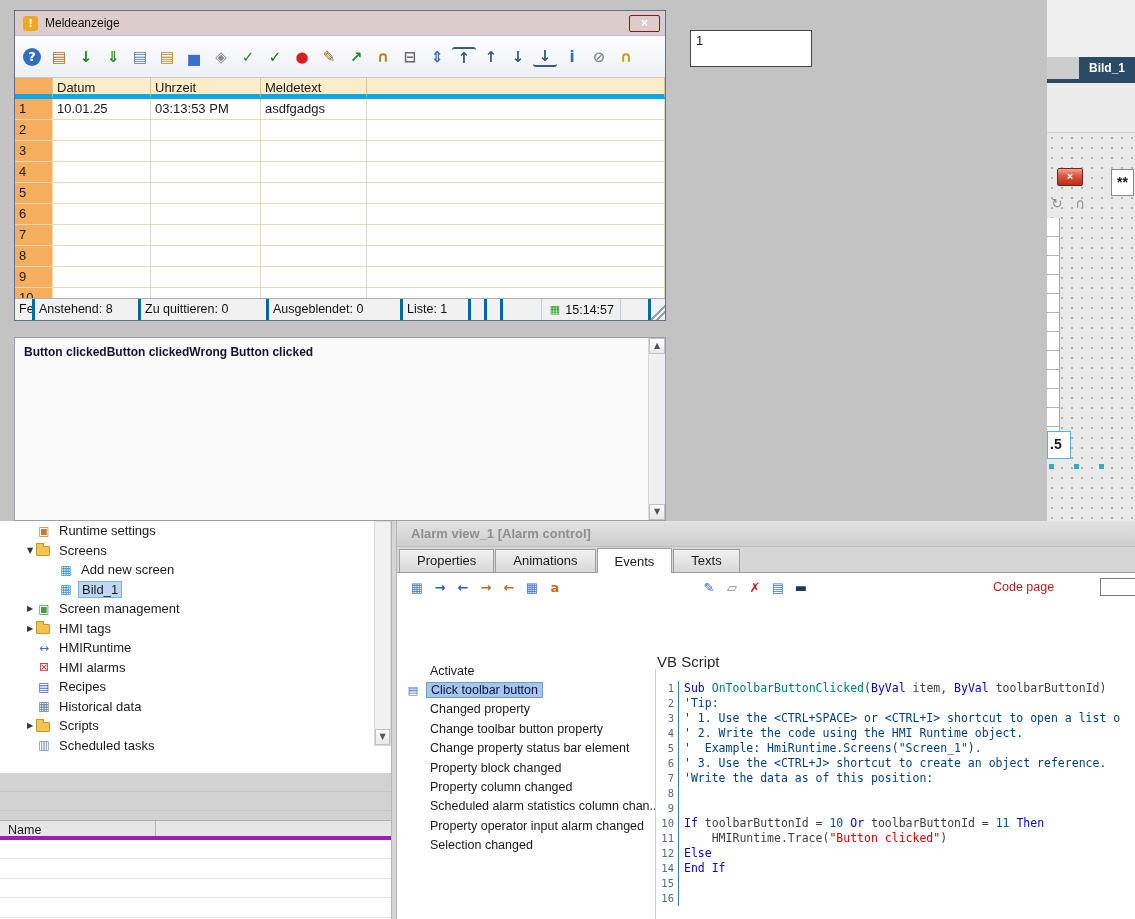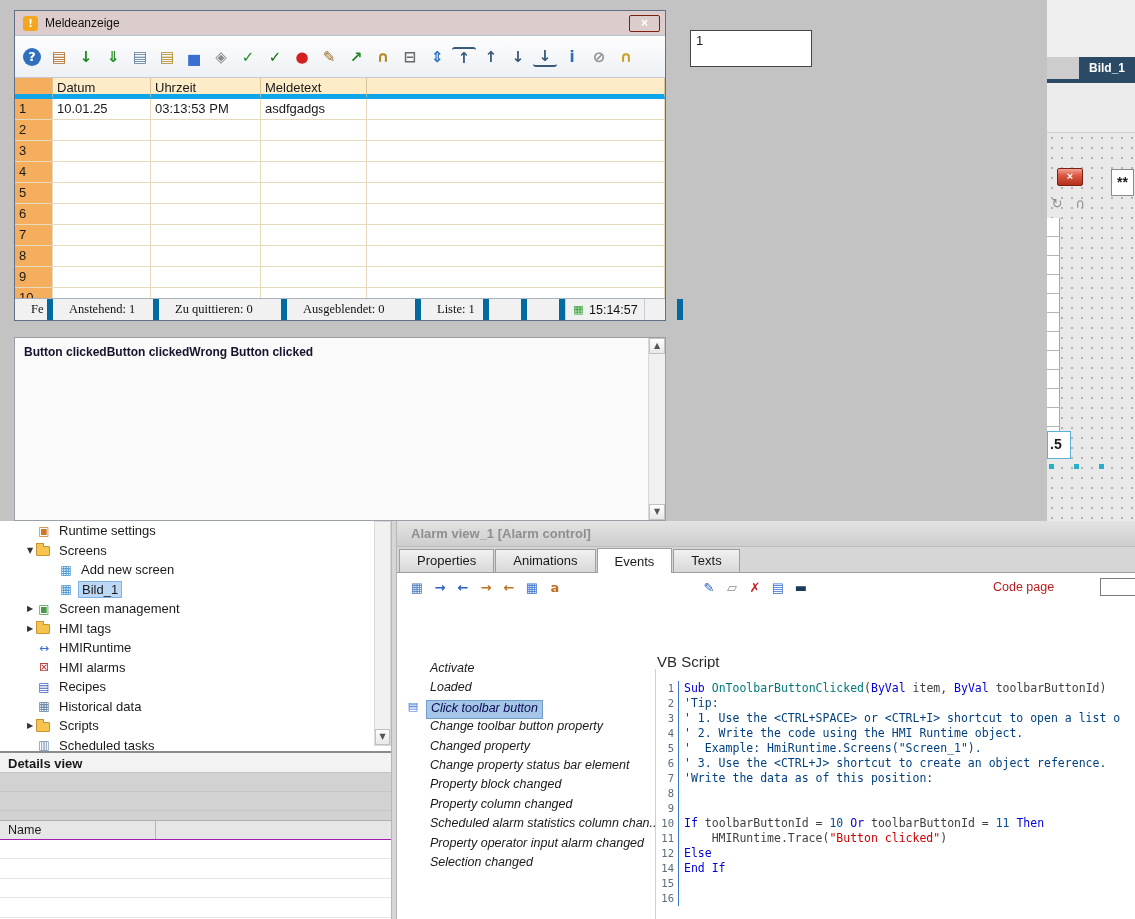--- a/index.html
+++ b/index.html
@@ -20,21 +20,21 @@
   .icon.bar-top{border-top:2px solid #3a5a7a;height:20px;align-self:center;}
   .icon.bar-bottom{border-bottom:2px solid #3a5a7a;height:20px;align-self:center;}
   .aw-table{flex:1;overflow:hidden;font-size:13px;background:#fff;}
   .aw-thead{display:flex;height:21px;background:#fcecc8;}
   .aw-th{border-right:1px solid #d8c496;border-bottom:5px solid #0ea5e9;padding:2px 4px;white-space:nowrap;overflow:hidden;}
   .aw-th.rownum,.aw-td.rownum{background:#f4ae5e;}
   .aw-row{display:flex;height:21px;background:#fff;}
   .aw-td{border-right:1px solid #e6dabd;border-bottom:1px solid #e6dabd;padding:2px 4px;white-space:nowrap;overflow:hidden;}
   .c0{width:38px;flex-shrink:0;}.c1{width:98px;flex-shrink:0;}.c2{width:110px;flex-shrink:0;}.c3{width:106px;flex-shrink:0;}.c4{flex:1;}
   .aw-status{height:22px;background:#f1f1f1;border-top:1px solid #a8b2bc;display:flex;align-items:stretch;font-size:12.5px;color:#111;flex-shrink:0;}
-  .aw-seg{border-right:6px solid #0369a1;padding:3px 16px;white-space:nowrap;overflow:hidden;flex-shrink:0;font-family:Liberation Serif, serif;}
+  .aw-seg{border-right:3px solid #0369a1;padding:3px 4px;white-space:nowrap;overflow:hidden;flex-shrink:0;}
   .seg-fill{flex:1;border-right:1px solid #c6cdd4;}
   .aw-time{display:flex;align-items:center;gap:4px;padding:0 6px;border-right:1px solid #c6cdd4;white-space:nowrap;}
   .aw-time .icon.mini{width:13px;height:13px;font-size:11px;}
   .aw-grip{width:14px;background:linear-gradient(135deg,transparent 55%,#9aa4ae 55%,#9aa4ae 63%,transparent 63%,transparent 72%,#9aa4ae 72%,#9aa4ae 80%,transparent 80%);}
 
   
   #trace-window{position:absolute;left:14px;top:337px;width:652px;height:184px;background:#fafafa;border:1px solid #9aa0a6;}
   .trace-text{padding:7px 9px;font-size:12px;font-weight:bold;color:#14142e;padding-right:24px;}
   .v-scroll{position:absolute;right:0;top:0;bottom:0;width:17px;background:#f0f0f0;border-left:1px solid #d8d8d8;}
   .scroll-btn{position:absolute;left:0;right:0;height:16px;background:linear-gradient(#fefefe,#e8e8e8);border:1px solid #c2c2c2;font-size:8px;color:#555;text-align:center;line-height:14px;font-family:"DejaVu Sans",sans-serif;}
@@ -69,40 +69,40 @@
   .indent-2{padding-left:46px;}
   .tree-expander{width:12px;font-size:8px;color:#333;text-align:center;flex-shrink:0;font-family:"DejaVu Sans",sans-serif;}
   .tree-icon{width:16px;height:14px;margin-right:4px;font-size:12px;flex-shrink:0;font-family:"DejaVu Sans",sans-serif;display:inline-flex;align-items:center;justify-content:center;}
   .folder{width:14px;height:10px;background:#f6c34e;border:1px solid #c79430;border-radius:1px;position:relative;margin:2px 6px 0 0;flex-shrink:0;}
   .folder::before{content:"";position:absolute;left:-1px;top:-4px;width:6px;height:3px;background:#f6c34e;border:1px solid #c79430;border-bottom:none;}
   .tree-label{padding:0 3px;}
   .tree-label.selected{background:#bcd8f4;border:1px solid #7fb2e5;}
   #tree-scroll{position:absolute;left:374px;top:0;width:17px;height:225px;background:#f1f1f1;border:1px solid #d9d9d9;}
   #details-header{position:absolute;left:0;top:230px;width:391px;height:22px;background:#f3f3f3;border-top:2px solid #8c8c8c;border-bottom:1px solid #c2c2c2;font-weight:bold;font-size:13px;padding:3px 8px;}
   #details-gray{position:absolute;left:0;top:252px;width:391px;height:47px;background:repeating-linear-gradient(#d2d2d2 0 18px,#c6c6c6 18px 19px);}
-  #name-header{position:absolute;left:0;top:299px;width:391px;height:20px;background:#e6e6e6;border-top:1px solid #aeaeae;border-bottom:1px solid #a21caf;font-size:12.5px;padding:2px 8px;}
+  #name-header{position:absolute;left:0;top:299px;width:391px;height:20px;background:#e6e6e6;border-top:1px solid #aeaeae;border-bottom:4px solid #a21caf;font-size:12.5px;padding:2px 8px;}
   #name-header .col-div{position:absolute;left:155px;top:0;bottom:0;width:1px;background:#b4b4b4;}
   #details-rows{position:absolute;left:0;top:319px;width:391px;bottom:0;background:repeating-linear-gradient(#ffffff 0 18.5px,#e4e4e4 18.5px 19.5px);}
   #splitter{position:absolute;left:391px;top:521px;width:6px;height:398px;background:#d6d6d6;border-left:1px solid #b6b6b6;border-right:1px solid #b6b6b6;}
 
   
   #properties-panel{position:absolute;left:397px;top:521px;width:738px;height:398px;background:#fff;overflow:hidden;}
   .pp-titlebar{position:absolute;top:0;left:0;right:0;height:26px;background:linear-gradient(#e3e3e3,#cecece);border-bottom:1px solid #bdbdbd;font-size:13px;font-weight:bold;color:#8f8f8f;padding:5px 14px;}
   .pp-tabs{position:absolute;top:26px;left:0;right:0;height:26px;background:#d6d6d6;border-bottom:1px solid #9e9e9e;display:flex;align-items:flex-end;padding-left:2px;}
   .pp-tab{height:23px;padding:3px 17px 0;margin-right:1px;border:1px solid #9e9e9e;border-bottom:none;background:linear-gradient(#f1f1f1,#d8d8d8);font-size:13px;color:#1a1a1a;position:relative;}
   .pp-tab.active{background:#fff;height:25px;margin-bottom:-1px;z-index:2;padding-top:5px;}
   .pp-content{position:absolute;top:52px;left:0;right:0;bottom:0;background:#fff;}
   .pp-toolbar{position:absolute;top:0;left:0;right:0;height:28px;display:flex;align-items:center;padding-left:10px;gap:3px;}
   .pp-toolbar .icon{width:20px;height:20px;font-size:13px;font-weight:bold;}
   .tb-gap{width:128px;flex-shrink:0;}
   .pp-codepage{position:absolute;left:596px;top:7px;font-size:12.5px;color:#b91c1c;}
   .pp-combo{position:absolute;left:703px;top:5px;width:45px;height:18px;background:#fff;border:1px solid #7a7a7a;}
   .pp-script-label{position:absolute;left:260px;top:80px;font-size:15px;color:#2a2a2a;}
   #event-list{position:absolute;left:0;top:88px;width:258px;bottom:0;overflow:hidden;font-size:12.5px;}
-  .event-row{height:19.4px;display:flex;padding-left:33px;white-space:nowrap;font-style:italic;}
+  .event-row{height:19.4px;display:flex;align-items:center;padding-left:33px;white-space:nowrap;}
   .event-row.selected{padding-left:8px;}
   .event-row .icon.event-icon{width:16px;height:14px;margin-right:5px;font-size:11px;}
   .event-row.selected .event-label{background:#a6c6e8;border:1px solid #6f9fd0;color:#0a0a50;padding:0 4px;}
   #code-editor{position:absolute;left:258px;top:96px;right:0;bottom:0;border-left:1px solid #d0d0d0;font-family:"DejaVu Sans Mono",monospace;font-size:11.5px;padding-top:12px;background:#fff;}
   .code-line{display:flex;height:15px;line-height:15px;white-space:pre;}
   .code-ln{width:22px;text-align:right;padding-right:4px;color:#5a6a7a;flex-shrink:0;font-size:10.5px;font-family:"DejaVu Sans Mono",monospace;}
   .code-body{border-left:1px solid #3c78c8;padding-left:5px;flex:1;overflow:hidden;}
   .code-text{display:inline-block;}
   .tk-kw{color:#0000d8;}
   .tk-com{color:#004080;}
@@ -221,21 +221,21 @@
         <div class="aw-row">
           <div class="aw-td rownum c0">10</div>
           <div class="aw-td c1"></div>
           <div class="aw-td c2"></div>
           <div class="aw-td c3"></div>
           <div class="aw-td c4"></div>
         </div>
       </div>
     <div class="aw-status" id="alarm-status">
         <div class="aw-seg" style="width: 20px;">Fe</div>
-        <div class="aw-seg" style="width: 106px;">Anstehend: 1</div>
+        <div class="aw-seg" style="width: 106px;">Anstehend: 8</div>
         <div class="aw-seg" style="width: 128px;">Zu quittieren: 0</div>
         <div class="aw-seg" style="width: 134px;">Ausgeblendet: 0</div>
         <div class="aw-seg" style="width: 68px;">Liste: 1</div>
         <div class="aw-seg" style="width: 16px;"></div>
         <div class="aw-seg" style="width: 16px;"></div>
         <div class="seg-fill"></div>
         <div class="aw-time">
           <span class="icon mini" style="color: rgb(47, 159, 47);">▦</span>
           <span>15:14:57</span>
         </div>
@@ -342,21 +342,20 @@
         </div>
         <div class="tree-row indent-1">
           <span class="tree-expander"></span>
           <span class="tree-icon" style="color: rgb(106, 138, 176);">▥</span>
           <span class="tree-label">Scheduled tasks</span>
         </div>
       </div>
     <div id="tree-scroll">
       <div class="scroll-btn bottom">▼</div>
     </div>
-    <div id="details-header">Details view</div>
     <div id="details-gray"></div>
     <div id="name-header"><span>Name</span><span class="col-div"></span></div>
     <div id="details-rows"></div>
   </div>
   <div id="splitter"></div>
 
   <div id="properties-panel">
     <div class="pp-titlebar">Alarm view_1 [Alarm control]</div>
     <div class="pp-tabs" id="pp-tabs">
         <div class="pp-tab">Properties</div>
@@ -380,32 +379,29 @@
           <span class="icon" style="color: rgb(58, 111, 208);">▤</span>
           <span class="icon" style="color: rgb(26, 58, 90);">▬</span>
         </div>
       <div class="pp-codepage">Code page</div>
       <div class="pp-combo"></div>
       <div class="pp-script-label">VB Script</div>
       <div id="event-list">
           <div class="event-row">
             <span class="event-label">Activate</span>
           </div>
-          <div class="event-row">
-            <span class="event-label">Loaded</span>
-          </div>
           <div class="event-row selected">
             <span class="icon event-icon" style="color: rgb(58, 111, 208);">▤</span>
             <span class="event-label">Click toolbar button</span>
           </div>
           <div class="event-row">
+            <span class="event-label">Changed property</span>
+          </div>
+          <div class="event-row">
             <span class="event-label">Change toolbar button property</span>
-          </div>
-          <div class="event-row">
-            <span class="event-label">Changed property</span>
           </div>
           <div class="event-row">
             <span class="event-label">Change property status bar element</span>
           </div>
           <div class="event-row">
             <span class="event-label">Property block changed</span>
           </div>
           <div class="event-row">
             <span class="event-label">Property column changed</span>
           </div>

